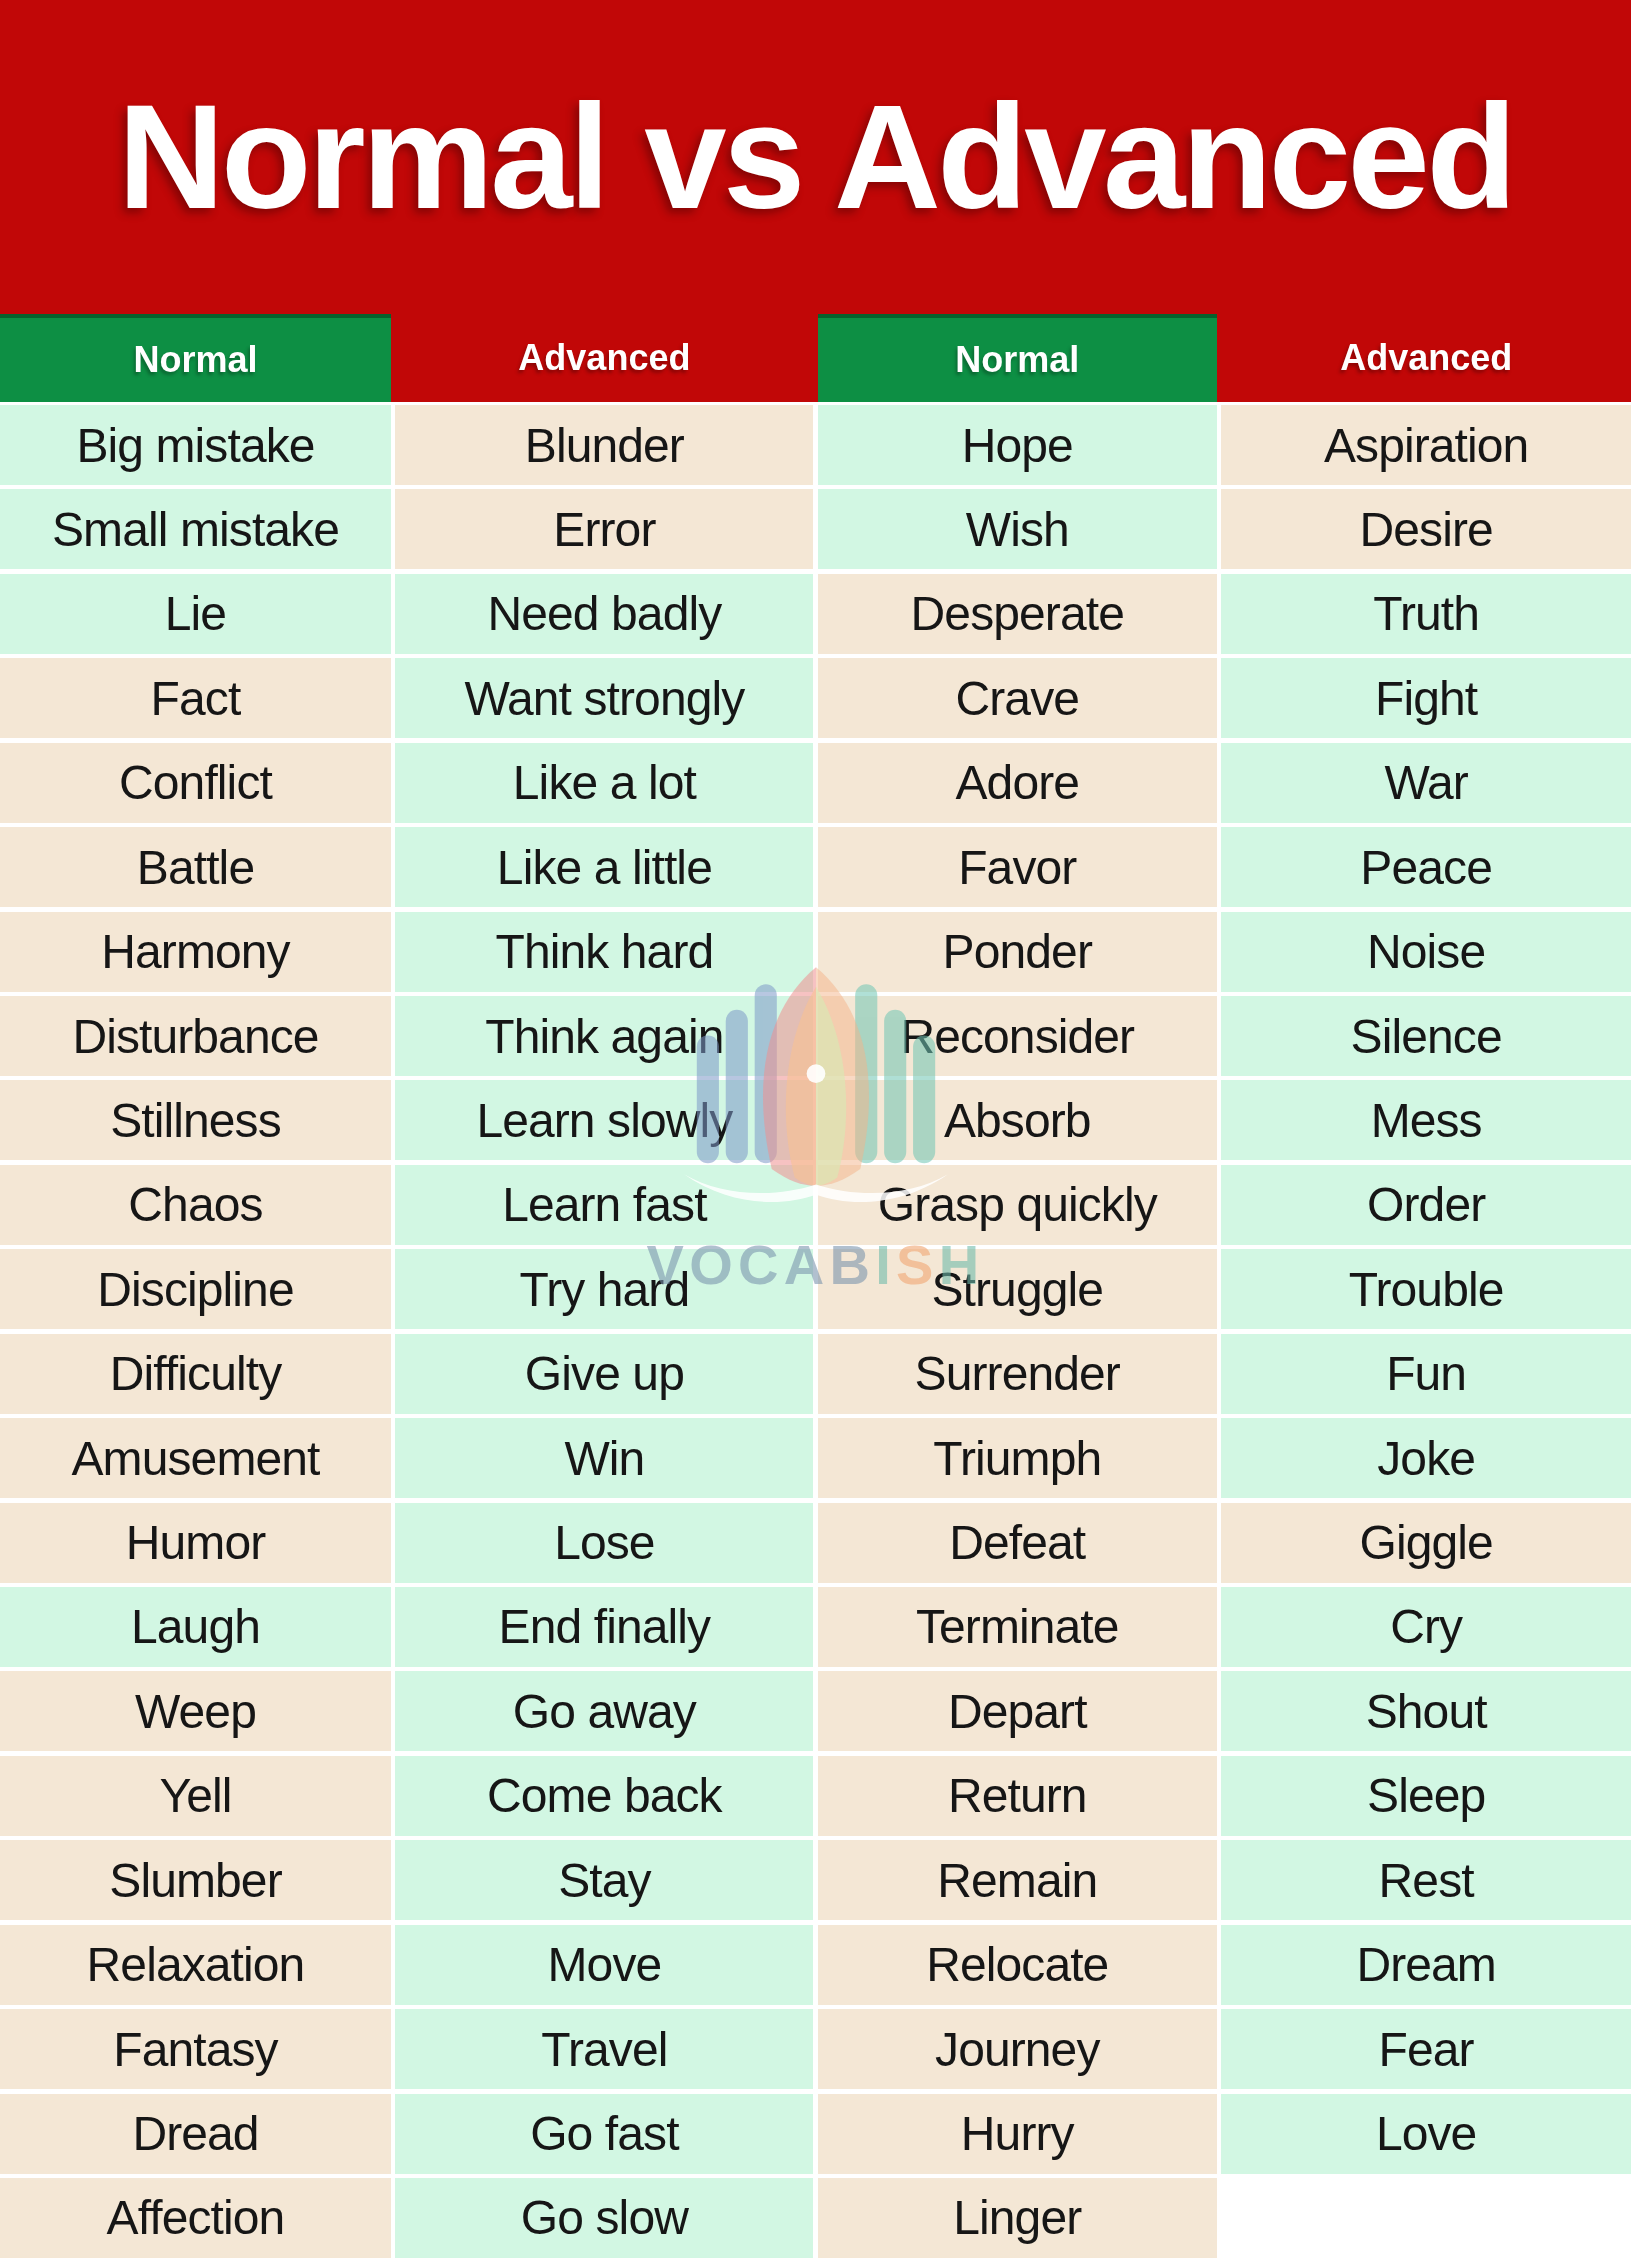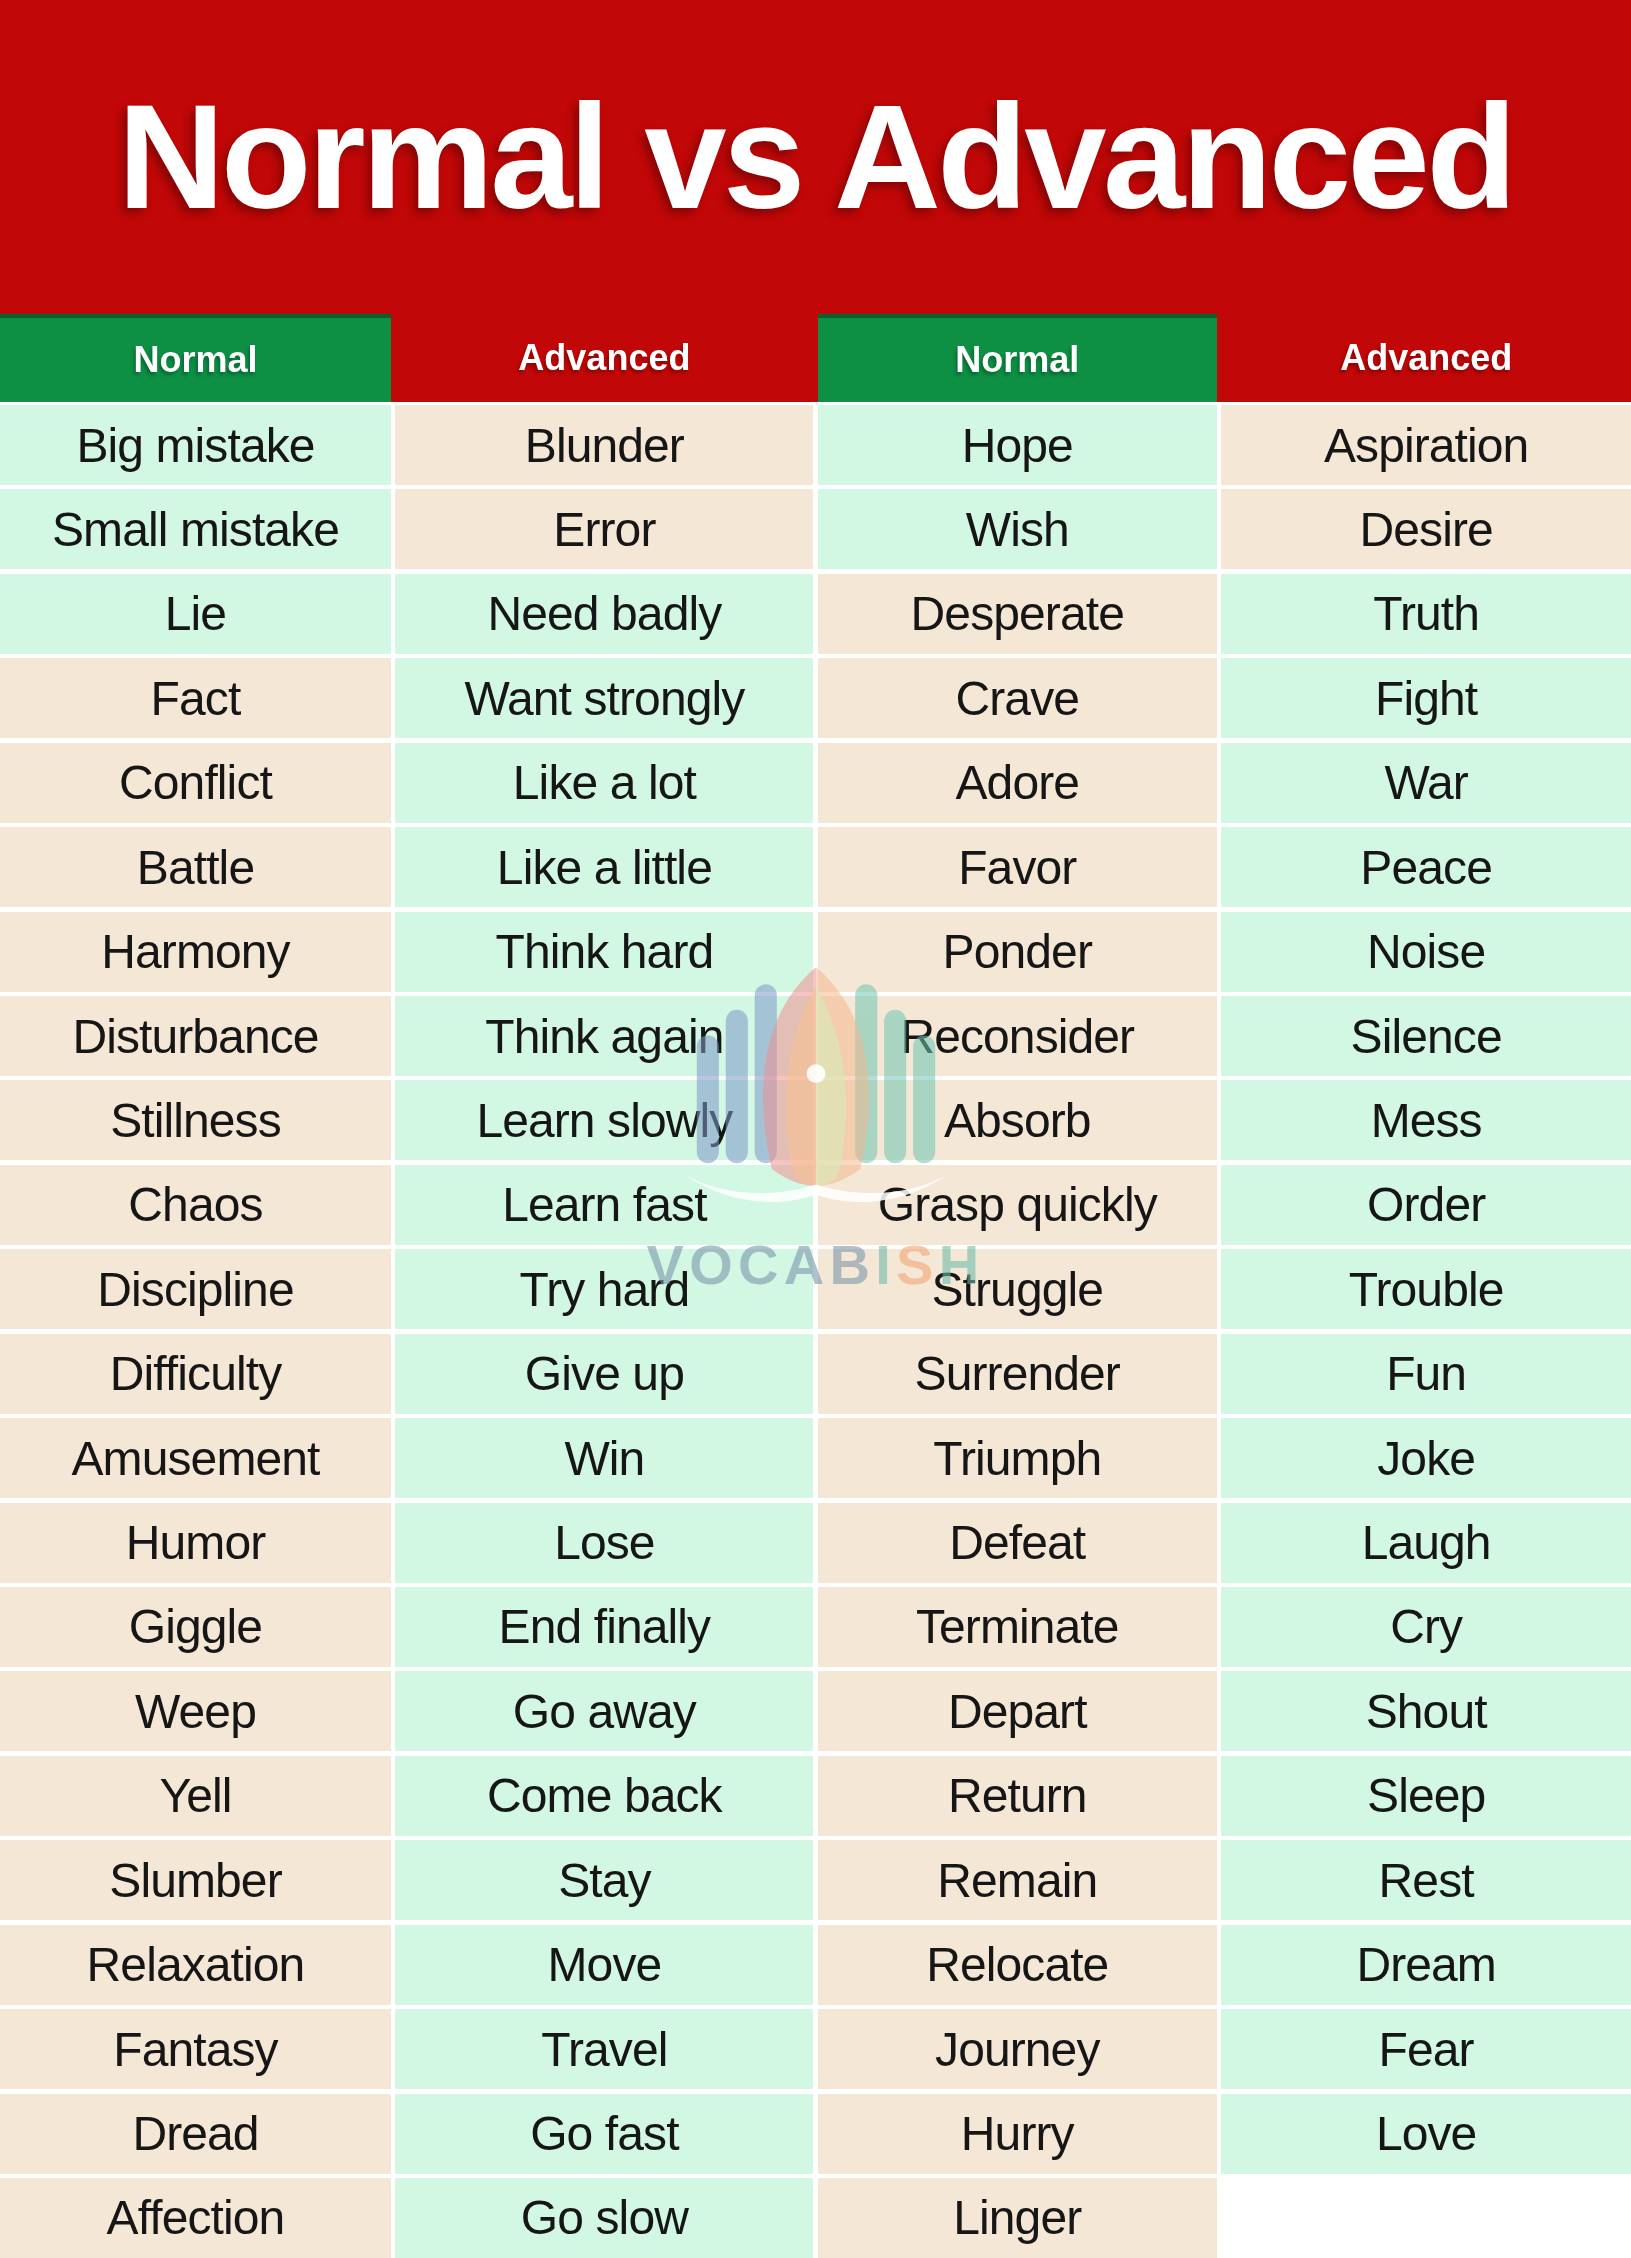--- a/index.html
+++ b/index.html
@@ -150,22 +150,22 @@
       <div class="cell mint">Give up</div>
       <div class="cell tan">Surrender</div>
       <div class="cell mint">Fun</div>
       <div class="cell tan">Amusement</div>
       <div class="cell mint">Win</div>
       <div class="cell tan">Triumph</div>
       <div class="cell mint">Joke</div>
       <div class="cell tan">Humor</div>
       <div class="cell mint">Lose</div>
       <div class="cell tan">Defeat</div>
+      <div class="cell tan">Giggle</div>
       <div class="cell mint">Laugh</div>
-      <div class="cell tan">Giggle</div>
       <div class="cell mint">End finally</div>
       <div class="cell tan">Terminate</div>
       <div class="cell mint">Cry</div>
       <div class="cell tan">Weep</div>
       <div class="cell mint">Go away</div>
       <div class="cell tan">Depart</div>
       <div class="cell mint">Shout</div>
       <div class="cell tan">Yell</div>
       <div class="cell mint">Come back</div>
       <div class="cell tan">Return</div>

